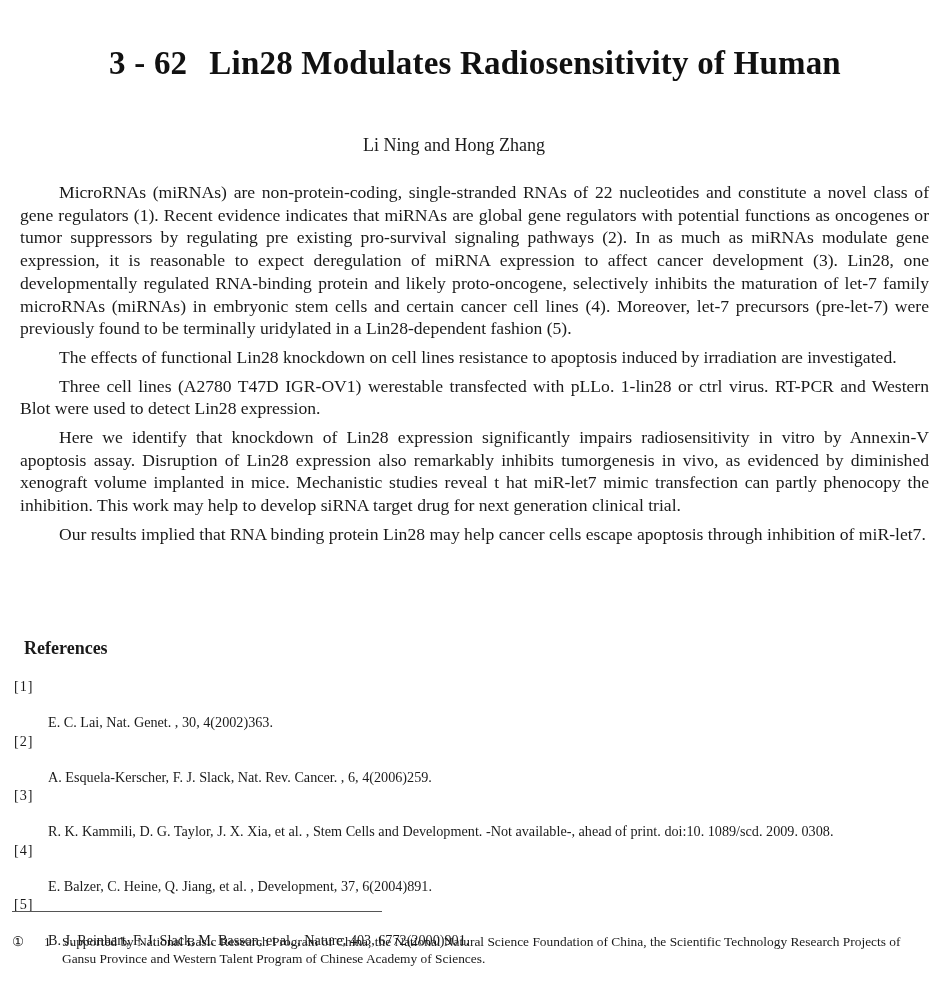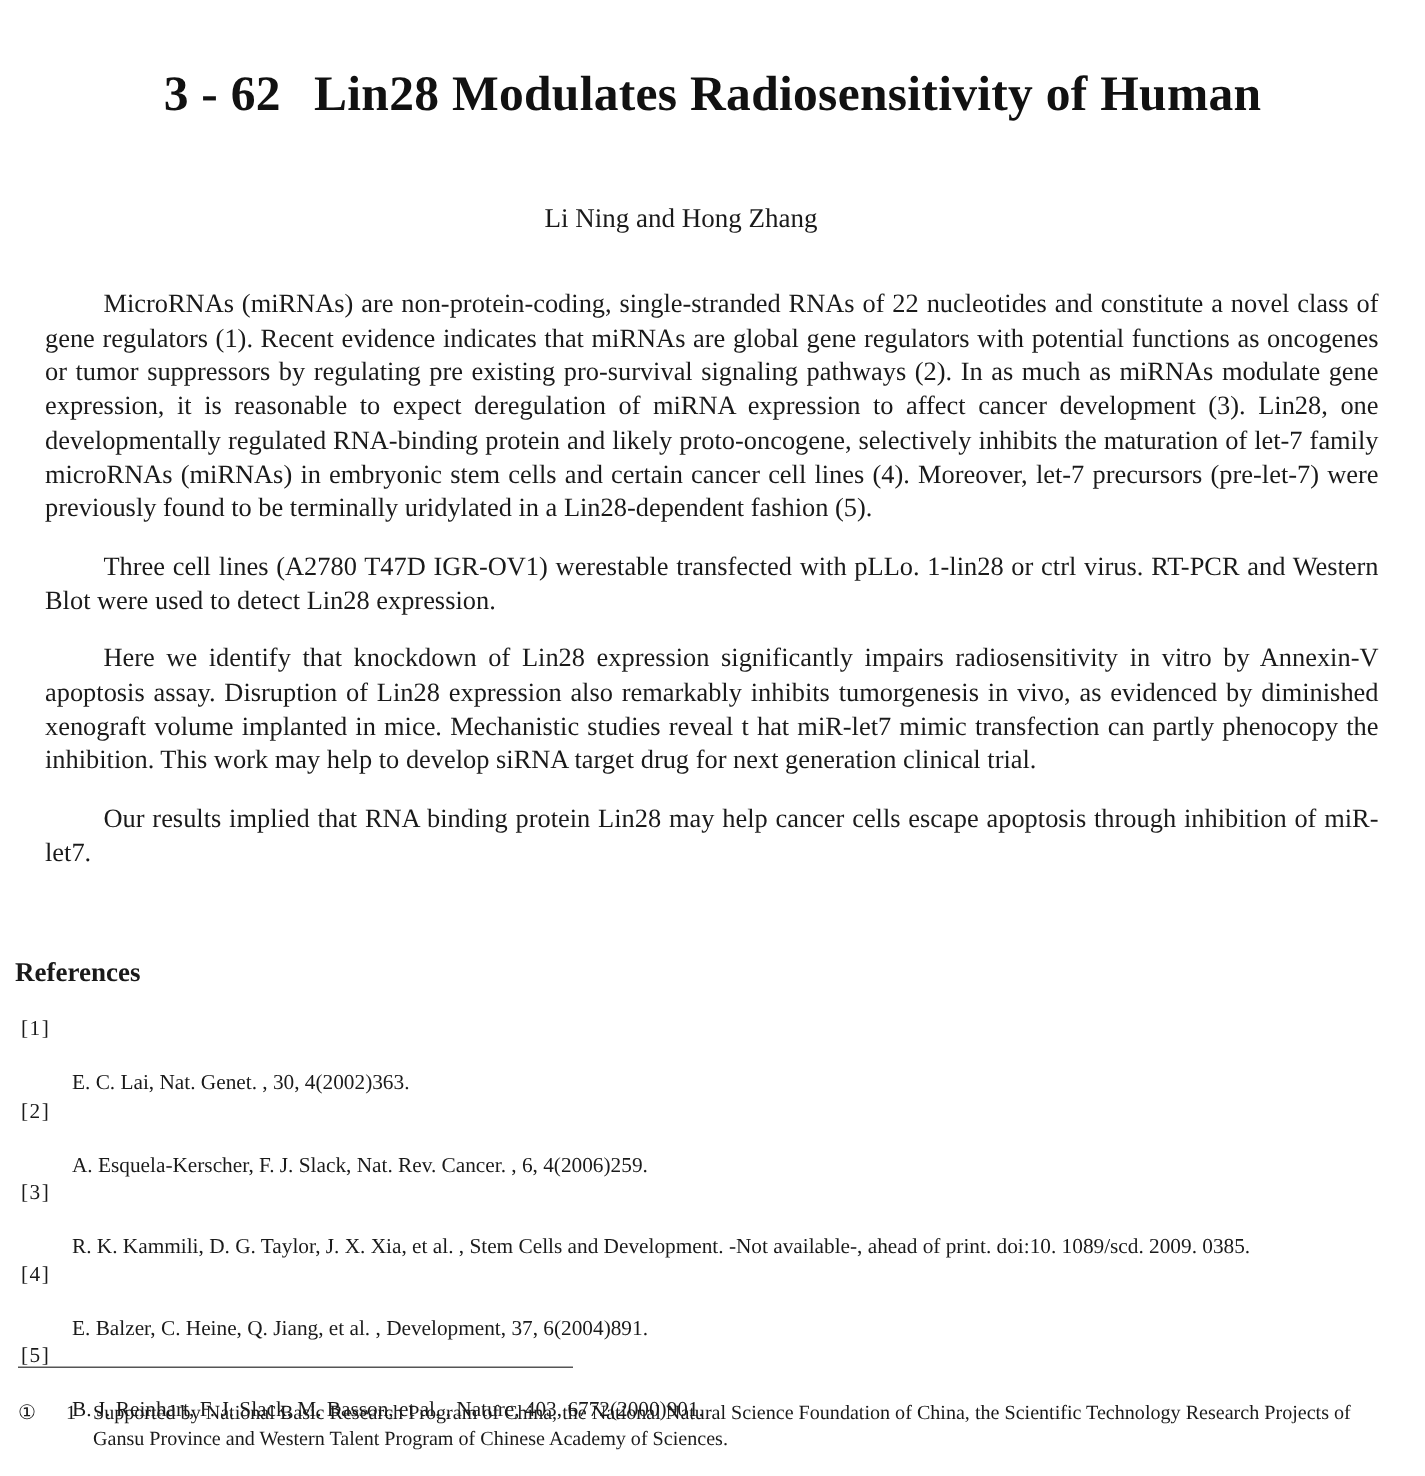--- a/index.html
+++ b/index.html
@@ -2,22 +2,22 @@
 <html><head>
 <meta charset="utf-8">
 <style>
   html, body { margin: 0; padding: 0; background: #ffffff; }
   body { width: 950px; height: 984px; position: relative; overflow: hidden; color: #1a1a1a; font-family: "Liberation Serif", "DejaVu Serif", serif; }
   .title { position: absolute; top: 44px; left: 0; width: 950px; text-align: center; font-family: "Liberation Serif", serif; font-weight: bold; font-size: 33px; line-height: 38px; letter-spacing: 0.2px; color: #111; }
   .title .num { margin-right: 22px; }
   .title sup { font-size: 15px; font-weight: normal; vertical-align: top; position: relative; top: -4px; }
   .authors { position: absolute; top: 134px; left: 0; width: 908px; text-align: center; font-size: 18px; line-height: 22px; }
   .body { position: absolute; top: 175px; left: 14px; width: 921px; font-size: 17.6px; line-height: 22.7px; text-align: justify; }
-  .body p { margin: 16px; text-indent: 39px; text-align-last: left; }
-  .refs-heading { position: absolute; top: 637px; left: 10px; font-weight: bold; font-size: 18px; line-height: 22px; }
+  .body p { margin: 6px; text-indent: 39px; text-align-last: left; }
+  .refs-heading { position: absolute; top: 637px; left: 24px; font-weight: bold; font-size: 18px; line-height: 22px; }
   .refs { position: absolute; top: 677px; left: 14px; width: 921px; font-size: 14.2px; line-height: 18.5px; }
   .ref { display: flex; }
   .ref .idx { width: 34px; flex: none; letter-spacing: 1px; }
   .ref .txt { flex: 1; margin-top: 36px; }
   .fn-rule { position: absolute; top: 911px; left: 12px; width: 370px; height: 1px; background: #555; }
   .footnote { position: absolute; top: 933px; left: 12px; width: 925px; font-size: 13.4px; line-height: 17px; display: flex; }
   .footnote .mark { width: 32px; flex: none; }
   .footnote .fnnum { width: 18px; flex: none; }
   .footnote .txt { flex: 1; }
 </style>
@@ -25,39 +25,40 @@
 <body>
 
 <div class="title">
   <div><span class="num">3 - 62</span><span>Lin28 Modulates Radiosensitivity of Human</span></div>
 </div>
 
 <div class="authors">Li Ning and Hong Zhang</div>
 
 <div class="body">
   <p>MicroRNAs (miRNAs) are non-protein-coding, single-stranded RNAs of 22 nucleotides and constitute a novel class of gene regulators (1). Recent evidence indicates that miRNAs are global gene regulators with potential functions as oncogenes or tumor suppressors by regulating pre existing pro-survival signaling pathways (2). In as much as miRNAs modulate gene expression, it is reasonable to expect deregulation of miRNA expression to affect cancer development (3). Lin28, one developmentally regulated RNA-binding protein and likely proto-oncogene, selectively inhibits the maturation of let-7 family microRNAs (miRNAs) in embryonic stem cells and certain cancer cell lines (4). Moreover, let-7 precursors (pre-let-7) were previously found to be terminally uridylated in a Lin28-dependent fashion (5).</p>
+  <p>The effects of functional Lin28 knockdown on cell lines resistance to apoptosis induced by irradiation are investigated.</p>
   <p>Three cell lines (A2780 T47D IGR-OV1) werestable transfected with pLLo. 1-lin28 or ctrl virus. RT-PCR and Western Blot were used to detect Lin28 expression.</p>
   <p>Here we identify that knockdown of Lin28 expression significantly impairs radiosensitivity in vitro by Annexin-V apoptosis assay. Disruption of Lin28 expression also remarkably inhibits tumorgenesis in vivo, as evidenced by diminished xenograft volume implanted in mice. Mechanistic studies reveal t hat miR-let7 mimic transfection can partly phenocopy the inhibition. This work may help to develop siRNA target drug for next generation clinical trial.</p>
   <p>Our results implied that RNA binding protein Lin28 may help cancer cells escape apoptosis through inhibition of miR-let7.</p>
 </div>
 
 <div class="refs-heading">References</div>
 
 <div class="refs">
   <div class="ref">
     <span class="idx">[1]</span>
     <span class="txt">E. C. Lai, Nat. Genet. , 30, 4(2002)363.</span>
   </div>
   <div class="ref">
     <span class="idx">[2]</span>
     <span class="txt">A. Esquela-Kerscher, F. J. Slack, Nat. Rev. Cancer. , 6, 4(2006)259.</span>
   </div>
   <div class="ref">
     <span class="idx">[3]</span>
-    <span class="txt">R. K. Kammili, D. G. Taylor, J. X. Xia, et al. , Stem Cells and Development. -Not available-, ahead of print. doi:10. 1089/scd. 2009. 0385.</span>
+    <span class="txt">R. K. Kammili, D. G. Taylor, J. X. Xia, et al. , Stem Cells and Development. -Not available-, ahead of print. doi:10. 1089/scd. 2009. 0308.</span>
   </div>
   <div class="ref">
     <span class="idx">[4]</span>
     <span class="txt">E. Balzer, C. Heine, Q. Jiang, et al. , Development, 37, 6(2004)891.</span>
   </div>
   <div class="ref">
     <span class="idx">[5]</span>
     <span class="txt">B. J. Reinhart, F. J. Slack, M. Basson, et al. , Nature, 403, 6772(2000)901.</span>
   </div>
 </div>

